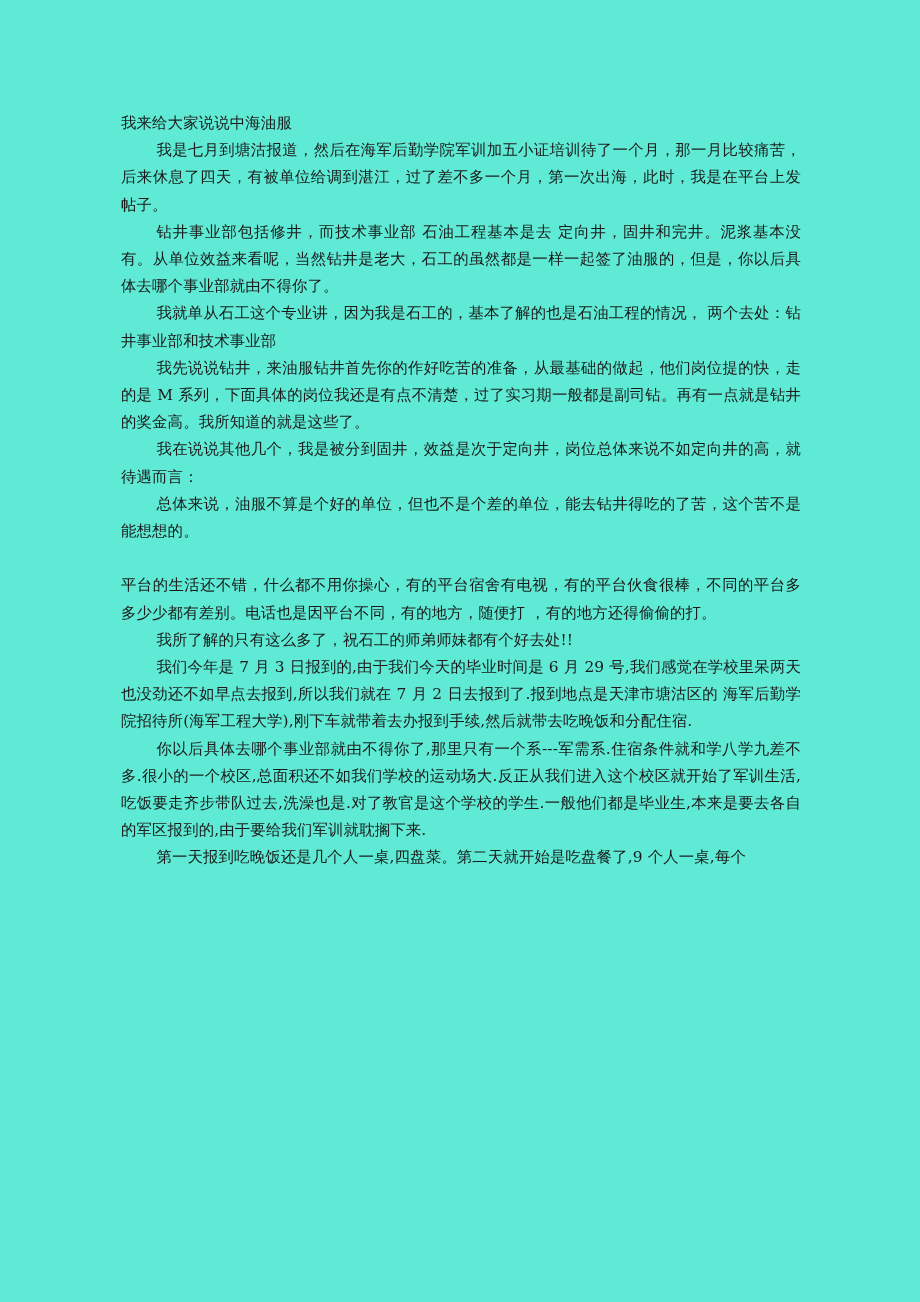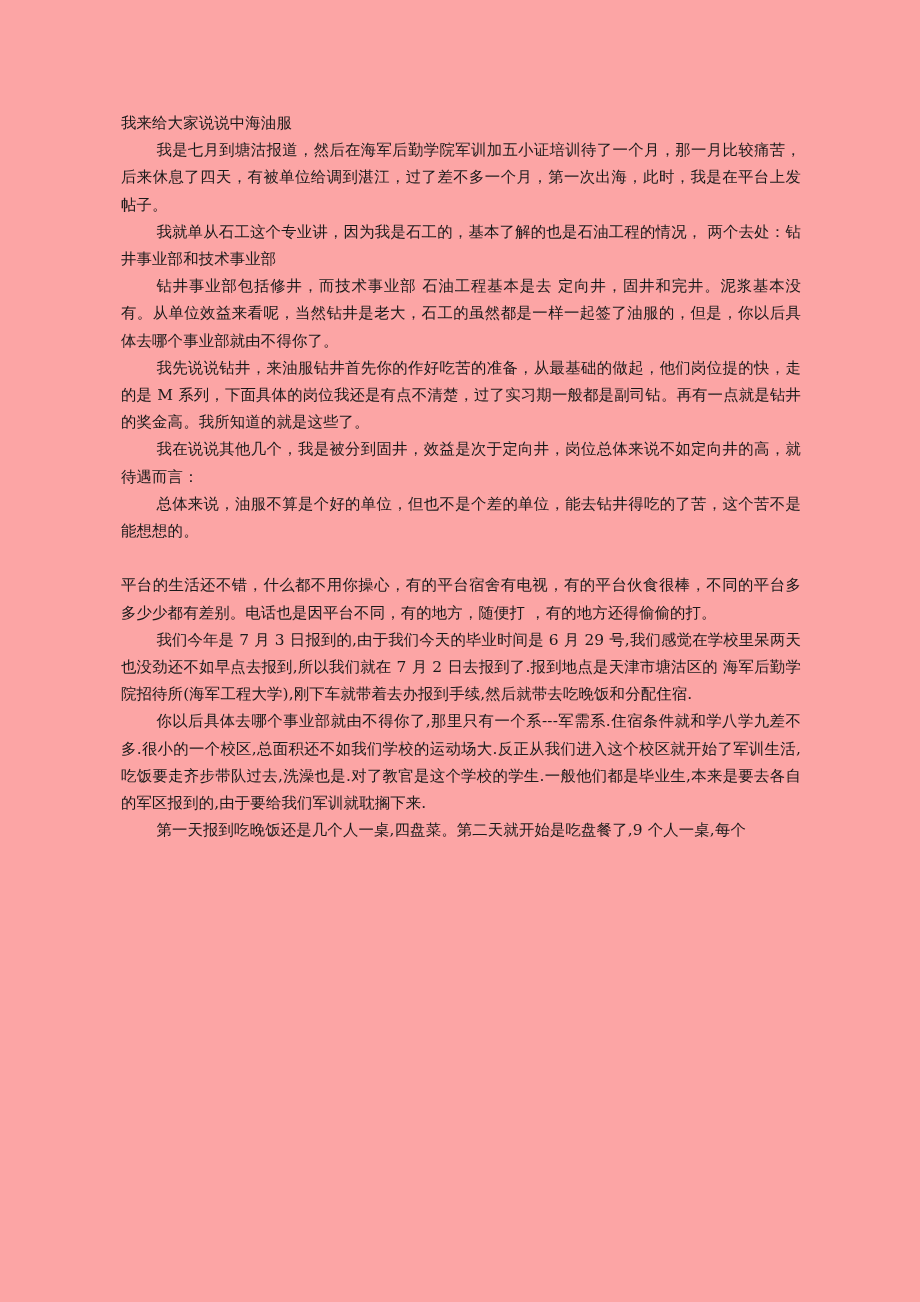--- a/index.html
+++ b/index.html
@@ -16,21 +16,21 @@
     font-family: "DejaVu Serif", "Liberation Serif", serif;
     color: #1a1a1a;
     -webkit-font-smoothing: antialiased;
   }
   #page {
     position: absolute;
     left: 0;
     top: 0;
     width: 920px;
     height: 1302px;
-    background: #fca5a5;
+    background: #5eead4;
   }
   #doc-body {
     position: absolute;
     left: 121px;
     top: 110px;
     width: 680px;
   }
   p.para {
     margin: 0;
     padding: 0;
@@ -55,35 +55,36 @@
 </head>
 <body>
 
 <div id="page">
   <div id="doc-body">
 
     <p class="para title-line">我来给大家说说中海油服</p>
 
     <p class="para indent-wide">我是七月到塘沽报道，然后在海军后勤学院军训加五小证培训待了一个月，那一月比较痛苦，后来休息了四天，有被单位给调到湛江，过了差不多一个月，第一次出海，此时，我是在平台上发帖子。</p>
 
+    <p class="para indent-wide">钻井事业部包括修井，而技术事业部 石油工程基本是去 定向井，固井和完井。泥浆基本没有。从单位效益来看呢，当然钻井是老大，石工的虽然都是一样一起签了油服的，但是，你以后具体去哪个事业部就由不得你了。</p>
+
     <p class="para indent-wide">我就单从石工这个专业讲，因为我是石工的，基本了解的也是石油工程的情况， 两个去处：钻井事业部和技术事业部</p>
-
-    <p class="para indent-wide">钻井事业部包括修井，而技术事业部 石油工程基本是去 定向井，固井和完井。泥浆基本没有。从单位效益来看呢，当然钻井是老大，石工的虽然都是一样一起签了油服的，但是，你以后具体去哪个事业部就由不得你了。</p>
 
     <p class="para indent-wide">我先说说钻井，来油服钻井首先你的作好吃苦的准备，从最基础的做起，他们岗位提的快，走的是 M 系列，下面具体的岗位我还是有点不清楚，过了实习期一般都是副司钻。再有一点就是钻井的奖金高。我所知道的就是这些了。</p>
 
     <p class="para indent-wide"> 我在说说其他几个，我是被分到固井，效益是次于定向井，岗位总体来说不如定向井的高，就待遇而言：</p>
 
 
 
     <p class="para indent-wide">总体来说，油服不算是个好的单位，但也不是个差的单位，能去钻井得吃的了苦，这个苦不是能想想的。</p>
 
 
     <p class="para spacer-before">平台的生活还不错，什么都不用你操心，有的平台宿舍有电视，有的平台伙食很棒，不同的平台多多少少都有差别。电话也是因平台不同，有的地方，随便打 ，有的地方还得偷偷的打。</p>
 
+    <p class="para indent-wide">我所了解的只有这么多了，祝石工的师弟师妹都有个好去处!!</p>
 
     <p class="para indent-wide">我们今年是 7 月 3 日报到的,由于我们今天的毕业时间是 6 月 29 号,我们感觉在学校里呆两天也没劲还不如早点去报到,所以我们就在 7 月 2 日去报到了.报到地点是天津市塘沽区的 海军后勤学院招待所(海军工程大学),刚下车就带着去办报到手续,然后就带去吃晚饭和分配住宿.</p>
 
     <p class="para indent-wide">你以后具体去哪个事业部就由不得你了,那里只有一个系---军需系.住宿条件就和学八学九差不多.很小的一个校区,总面积还不如我们学校的运动场大.反正从我们进入这个校区就开始了军训生活,吃饭要走齐步带队过去,洗澡也是.对了教官是这个学校的学生.一般他们都是毕业生,本来是要去各自的军区报到的,由于要给我们军训就耽搁下来.</p>
 
     <p class="para indent-wide">第一天报到吃晚饭还是几个人一桌,四盘菜。第二天就开始是吃盘餐了,9 个人一桌,每个</p>
 
   </div>
 </div>
 

